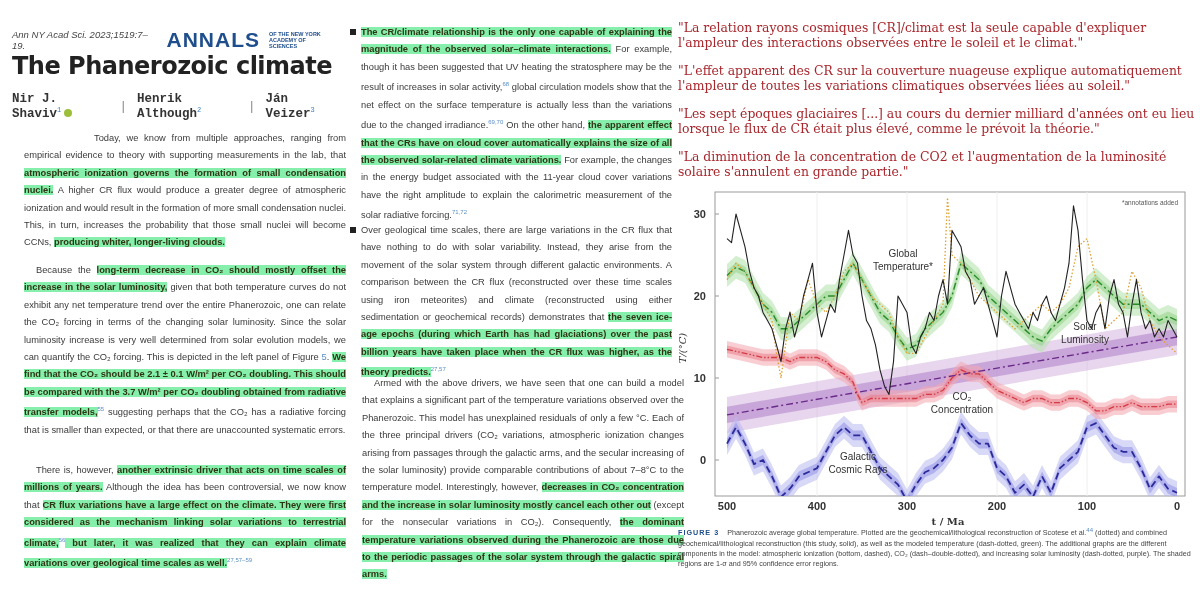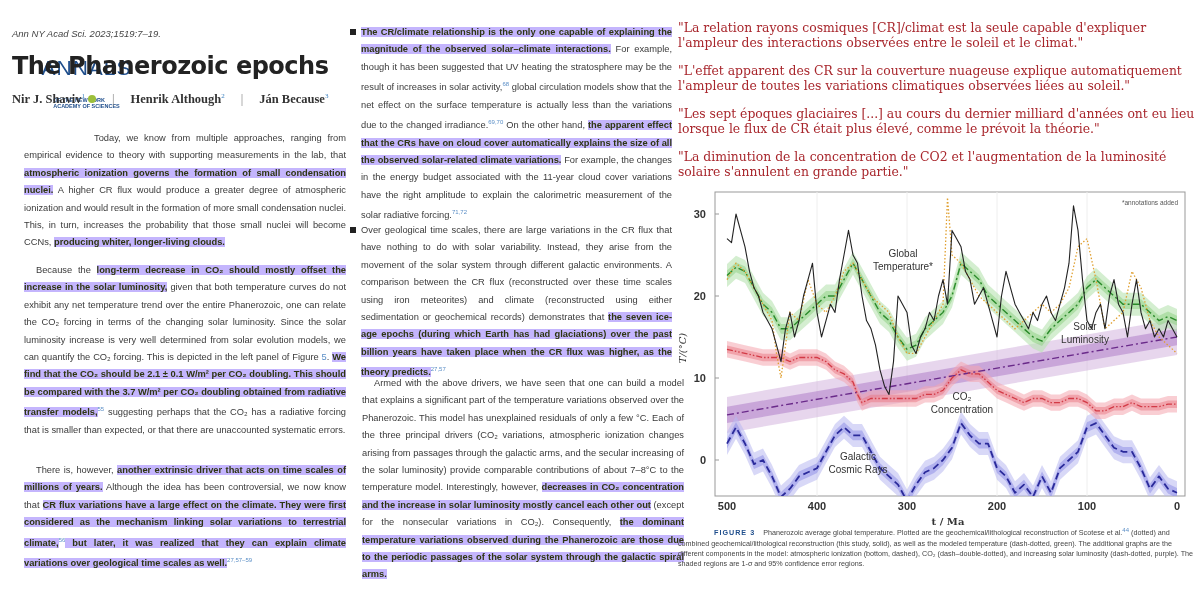--- a/index.html
+++ b/index.html
@@ -3,69 +3,69 @@
 <meta charset="utf-8">
 <style>
   * { box-sizing: border-box; margin: 0; padding: 0; }
   html, body { width: 1200px; height: 600px; background: #ffffff; overflow: hidden; }
   body { position: relative; font-family: "Liberation Sans", sans-serif; color: #333; }
 
   .col1 { position: absolute; left: 12px; top: 0; width: 322px; height: 600px; }
   .col2 { position: absolute; left: 350px; top: 0; width: 322px; height: 600px; }
   .col3 { position: absolute; left: 678px; top: 0; width: 522px; height: 600px; }
 
-  .journal-line { position: absolute; top: 28px; left: 0; display: flex; align-items: center; gap: 17px; flex-direction: column; }
+  .journal-line { position: absolute; top: 28px; left: 0; display: flex; align-items: center; gap: 9px; }
   .citation { font-style: italic; font-size: 9.5px; color: #444; }
-  .annals { font-weight: normal; font-size: 21px; color: #1f4e8c; letter-spacing: 1px; font-family: "Liberation Sans", sans-serif; }
+  .annals { font-weight: bold; font-size: 21px; color: #1f4e8c; letter-spacing: 1px; font-family: "Liberation Sans", sans-serif; }
   .annals-sub { font-size: 5.5px; color: #1f4e8c; line-height: 6px; font-weight: bold; }
   .annals-sub span { display: block; }
 
   .title { position: absolute; top: 52px; left: 0; font-size: 24px; font-weight: bold; color: #222; font-family: "DejaVu Sans", sans-serif; letter-spacing: -0.5px; }
-  .authors { position: absolute; top: 92px; left: 0; font-size: 12.5px; font-weight: bold; color: #333; display: flex; gap: 16px; align-items: center; font-family: Liberation Serif, serif; }
+  .authors { position: absolute; top: 92px; left: 0; font-size: 12.5px; font-weight: bold; color: #333; display: flex; gap: 10px; align-items: center; font-family: Liberation Mono, monospace; }
   .authors sup { font-weight: normal; color: #3a7fbf; font-size: 7px; }
   .orcid { display: inline-block; width: 8px; height: 8px; border-radius: 50%; background: #9cbf3b; margin-left: 3px; }
   .author-sep { color: #888; font-weight: normal; }
 
   .para { position: absolute; left: 12px; width: 322px; font-size: 9.3px; line-height: 17.4px; text-align: justify; color: #3a3a3a; font-family: "Liberation Sans", sans-serif; }
   .para .indent { display: inline-block; width: 12px; }
-  .hl { background: #c4b5fd; color: #2e3512; font-weight: bold; }
+  .hl { background: #86efac; color: #2e3512; font-weight: bold; }
   .ref { color: #5a8ec6; font-size: 6px; vertical-align: super; }
 
   .bullet-para { position: absolute; left: 0; width: 322px; font-size: 9.3px; line-height: 17.4px; text-align: justify; color: #3a3a3a; padding-left: 11px; }
   .bullet-sq { position: absolute; left: 0; top: 5px; width: 6px; height: 6px; background: #222; }
 
   .fr-quote { position: absolute; left: 0; width: 520px; font-family: "DejaVu Serif", serif; color: #a8262c; font-size: 12.4px; line-height: 15px; }
 
   .chart-wrap { position: absolute; left: 0; top: 188px; width: 522px; height: 340px; }
   .chart-wrap svg { position: absolute; left: 0; top: 0; }
 
   .caption { position: absolute; left: 0; top: 525px; width: 520px; font-size: 7.2px; line-height: 10.2px; color: #444; }
-  .caption .fig-label { font-weight: bold; color: #1f4e8c; letter-spacing: 1px; margin-right: 8px; margin-left: 36px; }
+  .caption .fig-label { font-weight: bold; color: #1f4e8c; letter-spacing: 1px; margin-right: 8px; }
 </style>
 </head>
 <body>
 
 <div class="col1">
   <div class="journal-line">
     <span class="citation">Ann NY Acad Sci. 2023;1519:7–19.</span>
     <span class="annals">ANNALS</span>
     <span class="annals-sub">
       <span>OF THE NEW YORK</span>
       <span>ACADEMY OF SCIENCES</span>
     </span>
   </div>
 
-  <div class="title">The Phanerozoic epochs</div>
+  <div class="title">The Phanerozoic climate</div>
 
   <div class="authors">
     <span><span>Nir J. Shaviv</span><sup>1</sup><span class="orcid"></span></span>
     <span class="author-sep">|</span>
     <span><span>Henrik Although</span><sup>2</sup></span>
     <span class="author-sep">|</span>
-    <span><span>Ján Because</span><sup>3</sup></span>
+    <span><span>Ján Veizer</span><sup>3</sup></span>
   </div>
 
   <p class="para" style="top:130px;"><span class="indent" style="width:70px"></span><span>Today, we know from multiple approaches, ranging from empirical evidence to theory with supporting measurements in the lab, that </span><span class="hl">atmospheric ionization governs the formation of small condensation nuclei.</span><span> A higher CR flux would produce a greater degree of atmospheric ionization and would result in the formation of more small condensation nuclei. This, in turn, increases the probability that those small nuclei will become CCNs, </span><span class="hl">producing whiter, longer-living clouds.</span></p>
 
   <p class="para" style="top:262px;"><span class="indent"></span><span>Because the </span><span class="hl">long-term decrease in CO₂ should mostly offset the increase in the solar luminosity,</span><span> given that both temperature curves do not exhibit any net temperature trend over the entire Phanerozoic, one can relate the CO₂ forcing in terms of the changing solar luminosity. Since the solar luminosity increase is very well determined from solar evolution models, we can quantify the CO₂ forcing. This is depicted in the left panel of Figure </span><span class="ref" style="font-size:9.3px;vertical-align:baseline;">5</span><span>. </span><span class="hl">We find that the CO₂ should be 2.1 ± 0.1 W/m² per CO₂ doubling. This should be compared with the 3.7 W/m² per CO₂ doubling obtained from radiative transfer models,</span><span class="ref">55</span><span> suggesting perhaps that the CO₂ has a radiative forcing that is smaller than expected, or that there are unaccounted systematic errors.</span></p>
 
   <p class="para" style="top:462px;"><span class="indent"></span><span>There is, however, </span><span class="hl">another extrinsic driver that acts on time scales of millions of years.</span><span> Although the idea has been controversial, we now know that </span><span class="hl">CR flux variations have a large effect on the climate. They were first considered as the mechanism linking solar variations to terrestrial climate,</span><span class="ref">56</span><span class="hl"> but later, it was realized that they can explain climate variations over geological time scales as well.</span><span class="ref">27,57–59</span></p>
 </div>
 
 <div class="col2">

